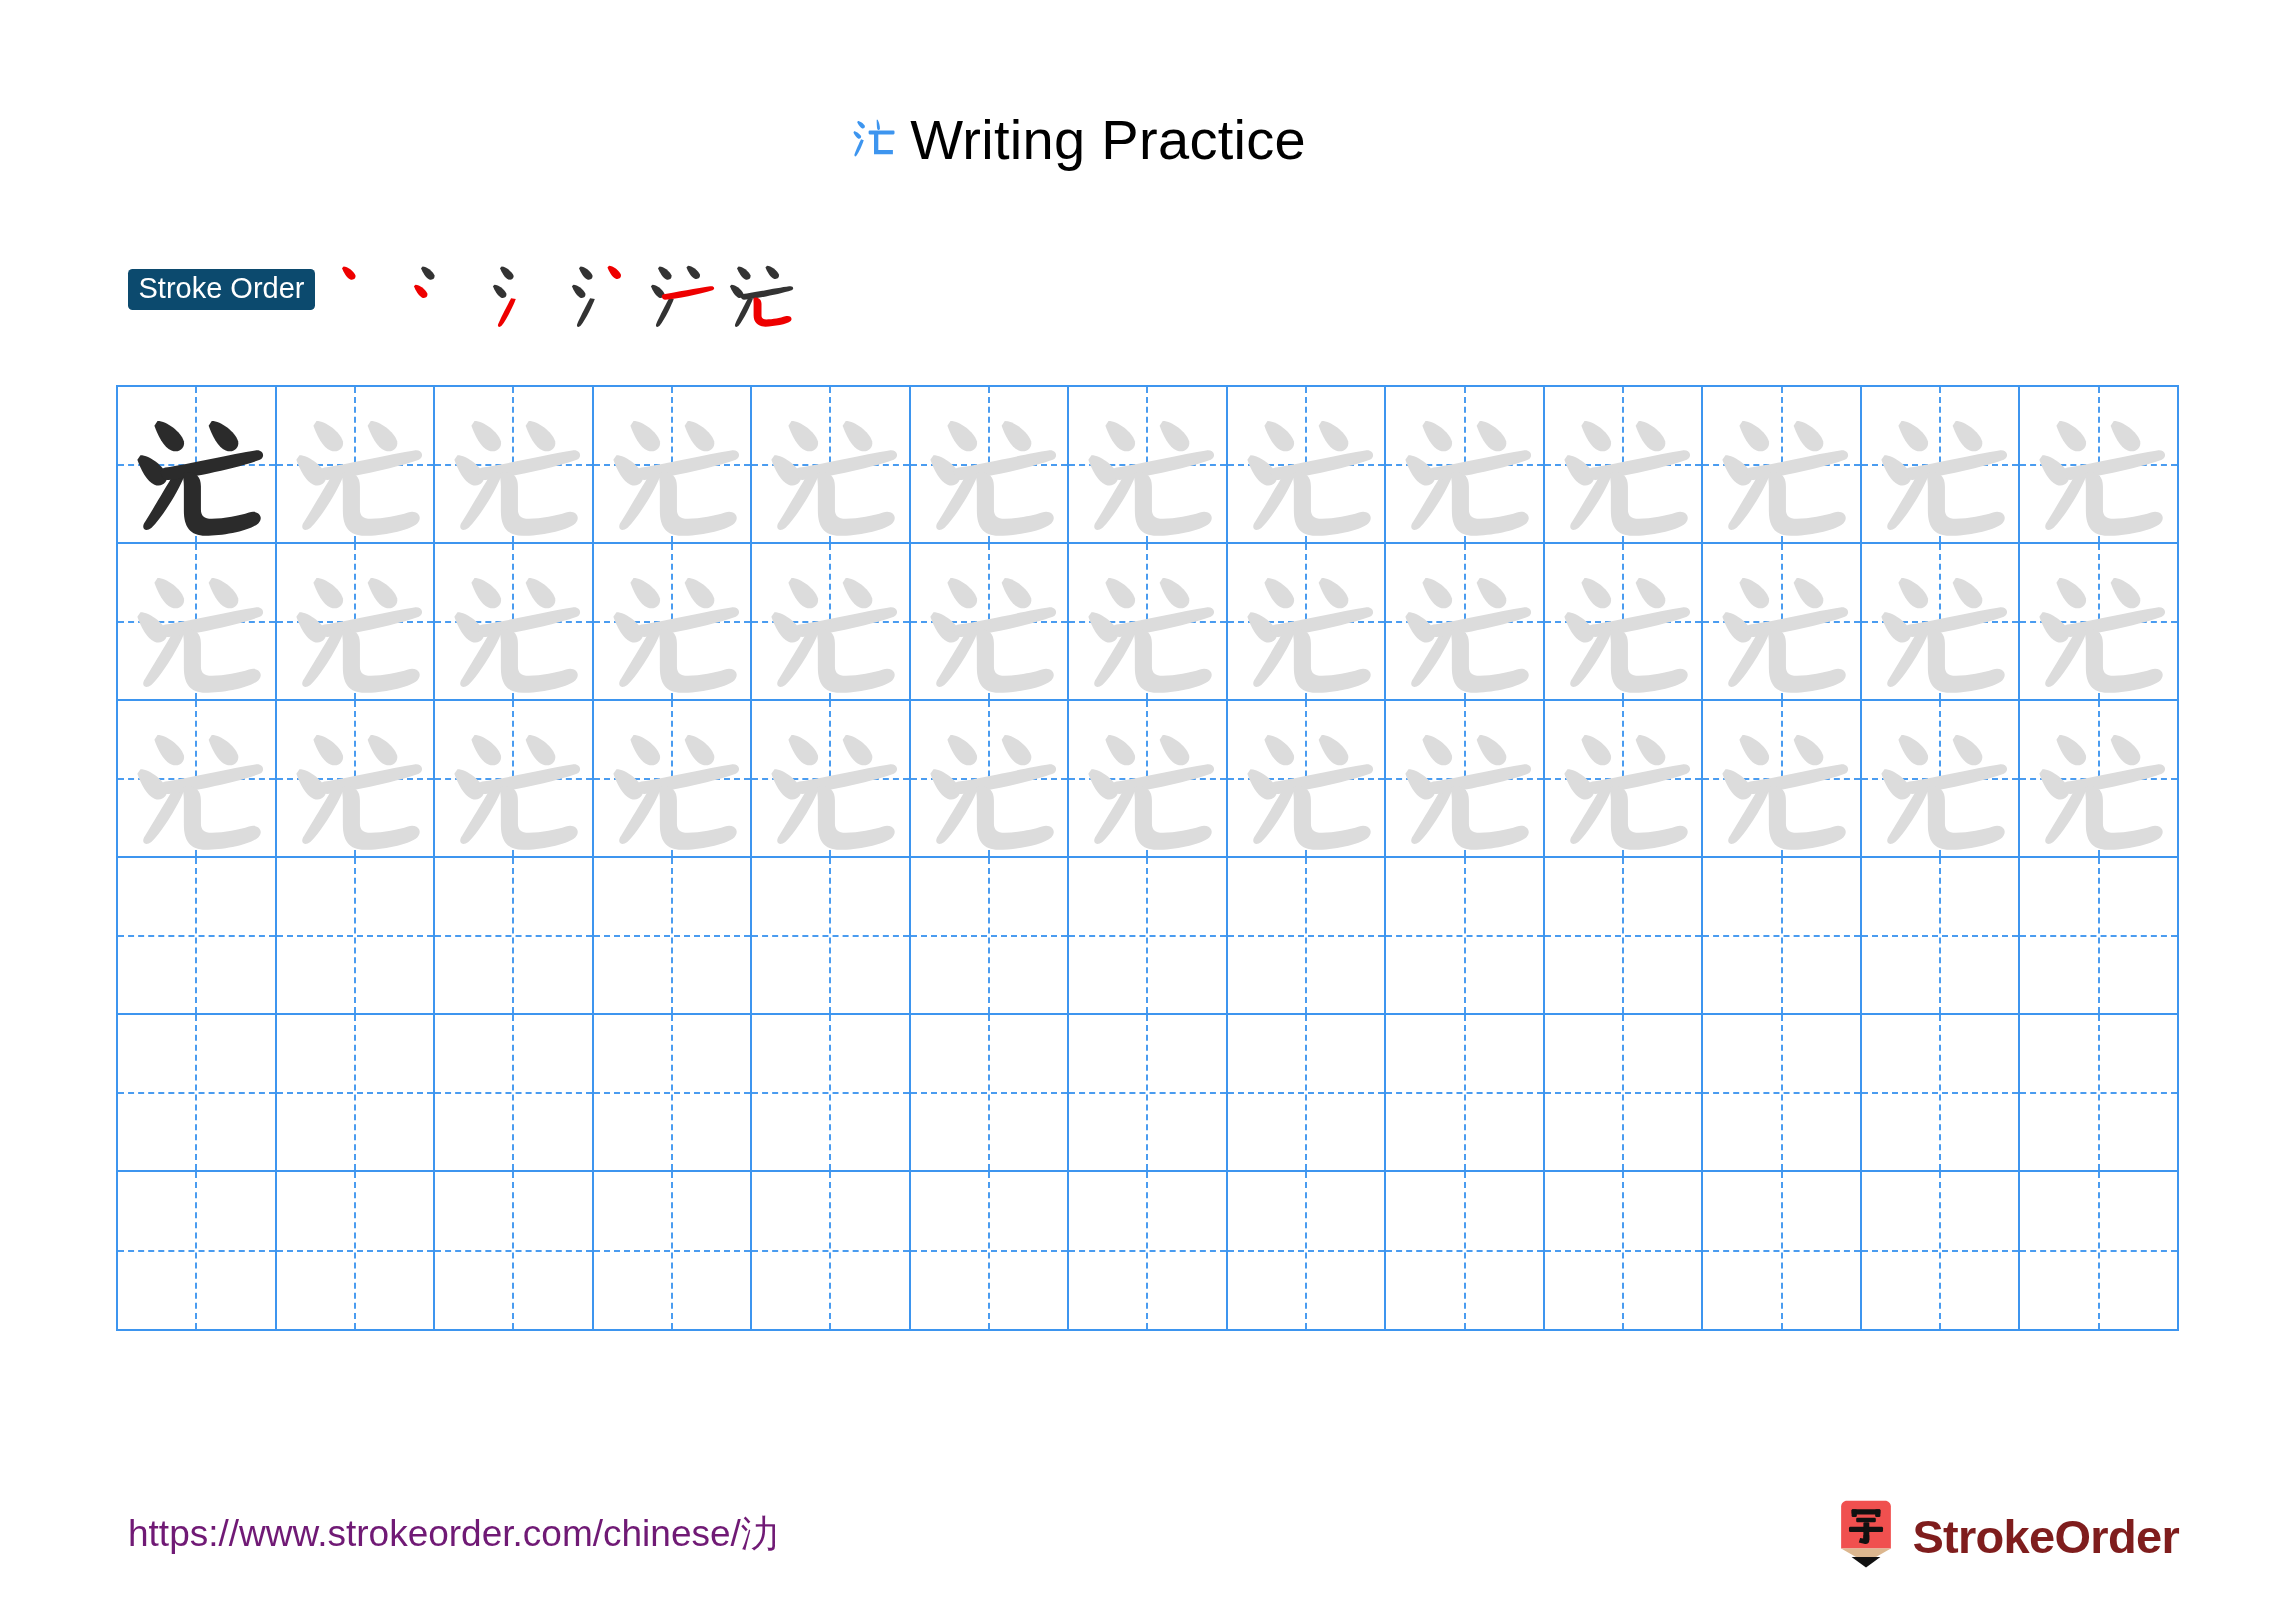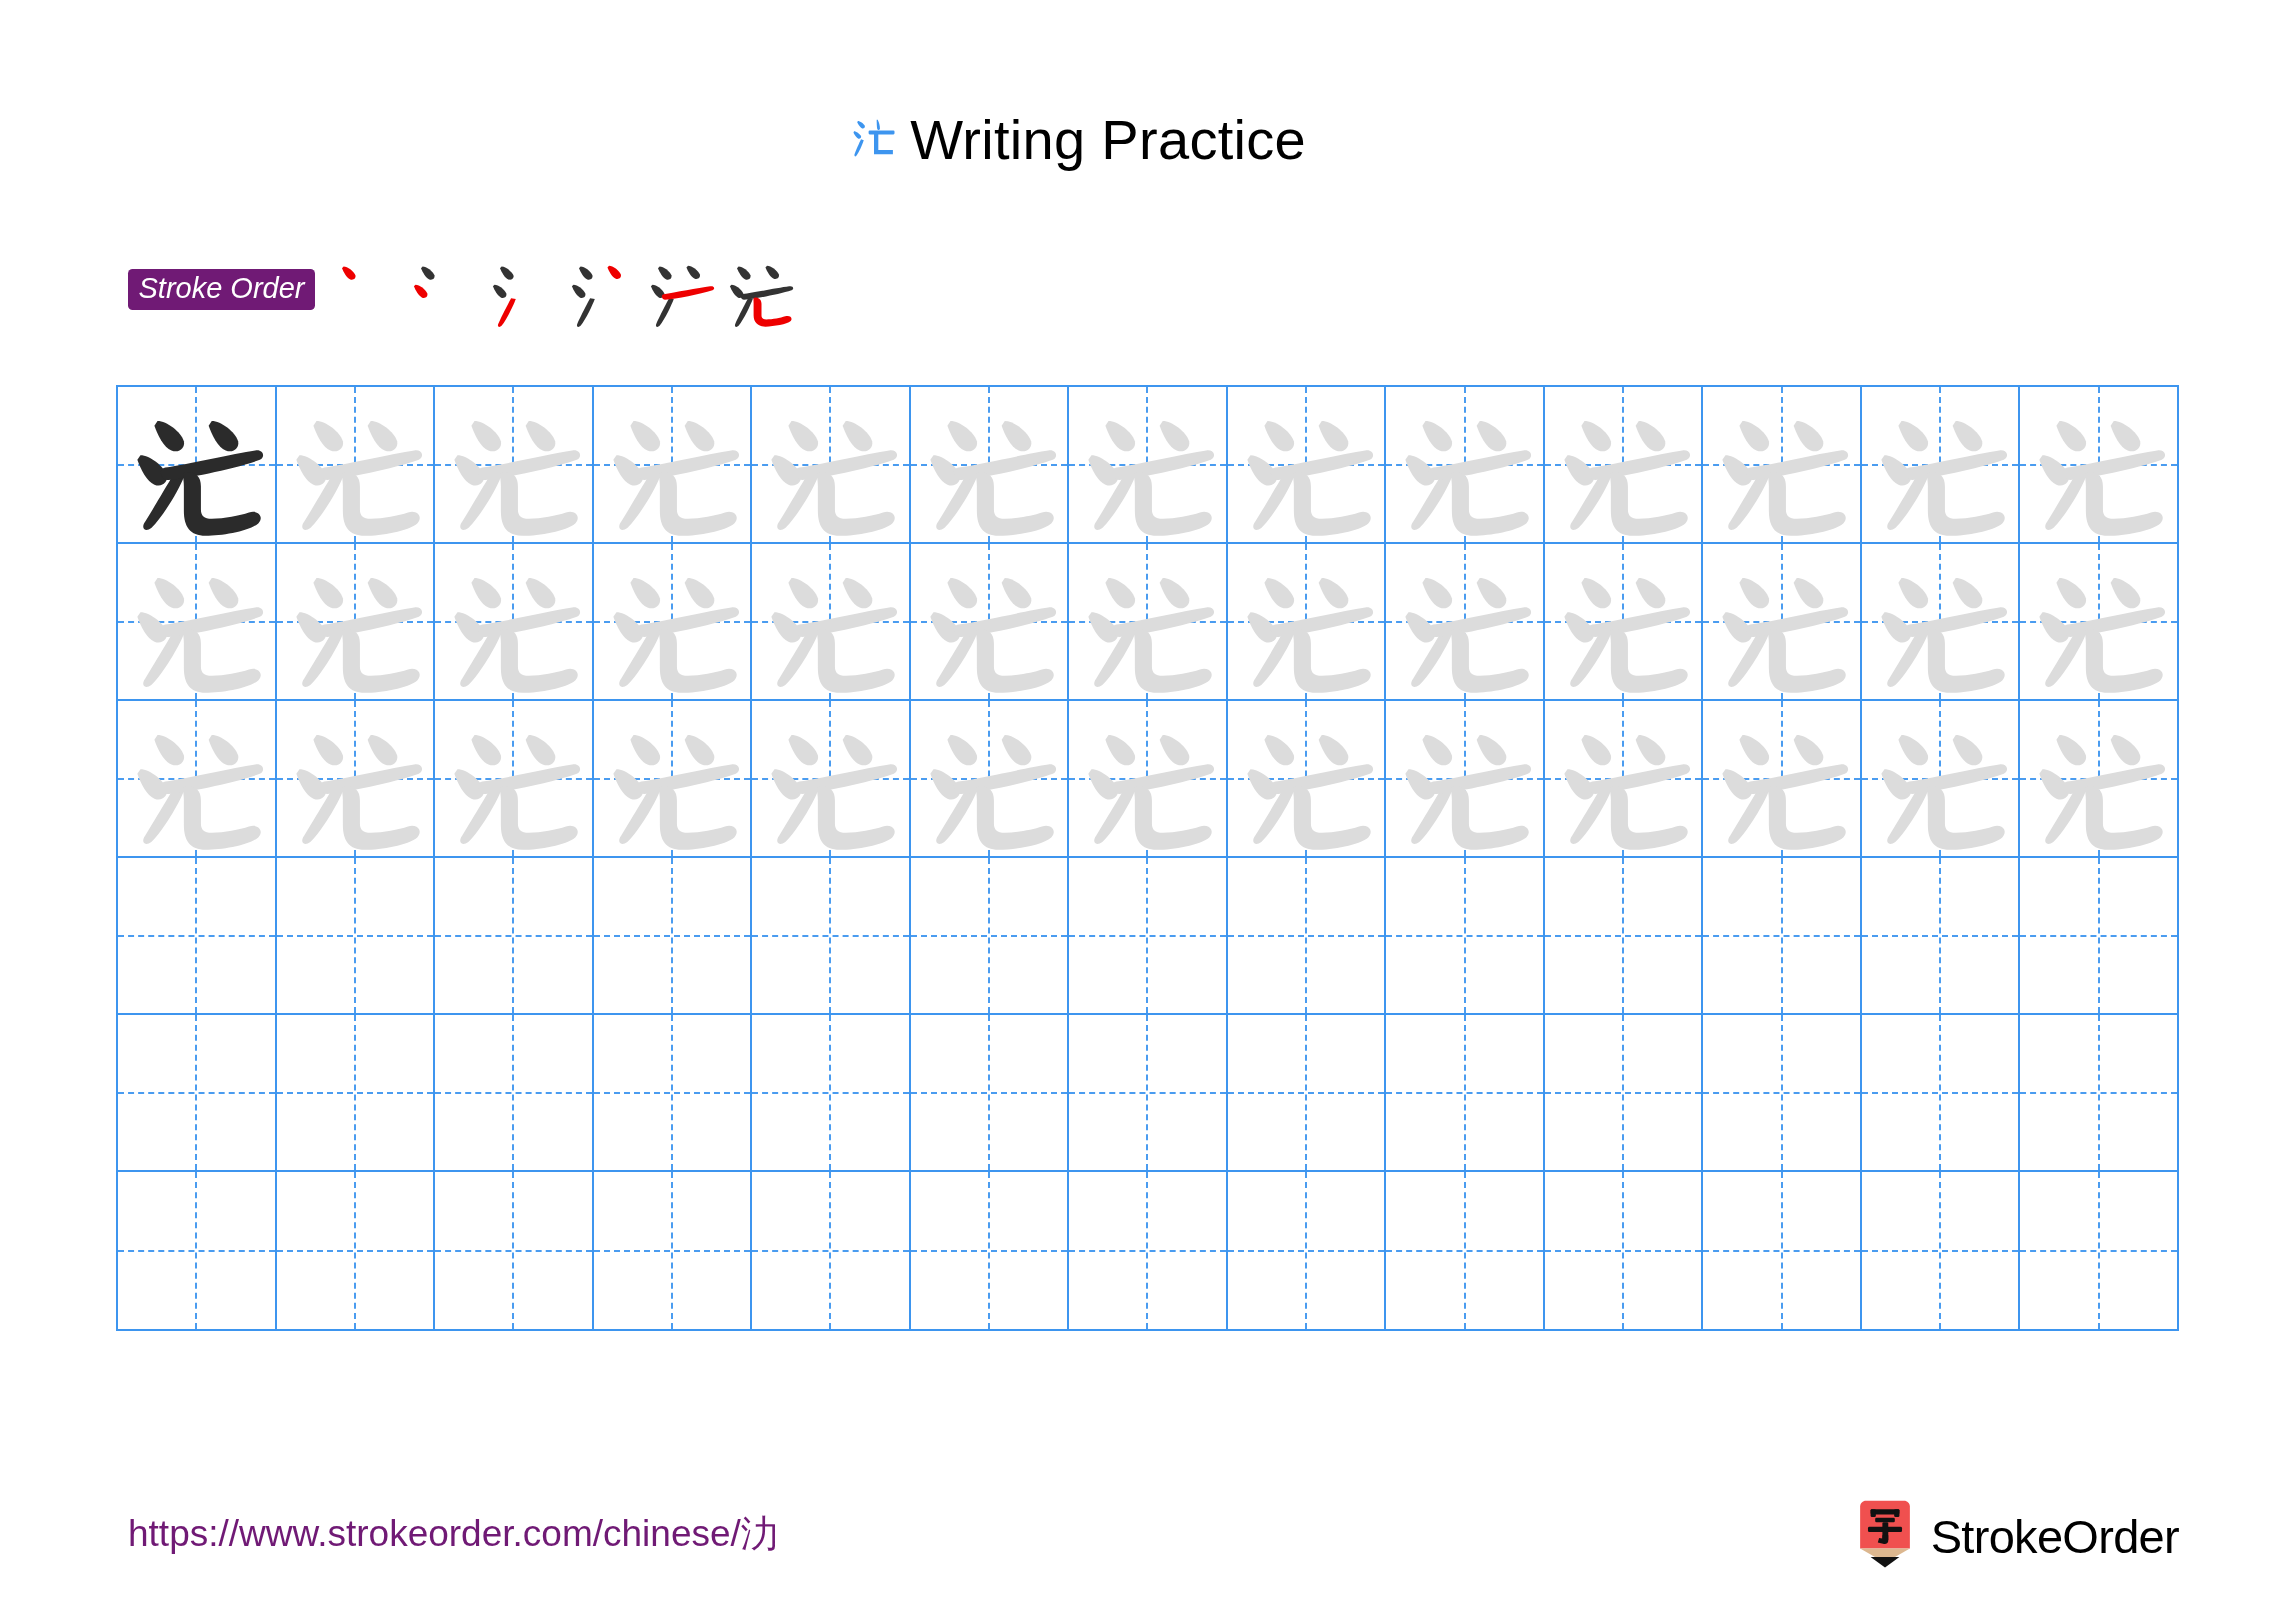--- a/index.html
+++ b/index.html
@@ -38,30 +38,29 @@
   
   .stroke-order-row {
     position: absolute;
     left: 128px;
     top: 250px;
     height: 79px;
     display: flex;
     align-items: center;
   }
   .stroke-order-badge {
-    background: #701a75;
+    background: #0c4a6e;
     color: #ffffff;
     font-size: 29px;
     font-weight: 400;
     border-radius: 4.6px;
     padding: 4.6px 10.5px 6.5px 10.5px;
     line-height: 1;
     white-space: nowrap;
     margin-right: 11.8px;
-    font-style: italic;
   }
   .stroke-steps {
     display: flex;
     align-items: flex-start;
   }
   .stroke-step {
     width: 79px;
     height: 79px;
     flex: 0 0 79px;
   }
@@ -160,22 +159,22 @@
     margin-right: 17px;
     flex: 0 0 58px;
   }
   .brand-mark svg {
     display: block;
     width: 58px;
     height: 72px;
   }
   .brand-name {
     font-size: 47px;
-    font-weight: normal;
-    color: #000000;
+    font-weight: bold;
+    color: #7f1d1d;
     letter-spacing: -0.7px;
     line-height: 1;
     white-space: nowrap;
   }
 </style>
 </head>
 <body>
 
 <div class="page-title">
   <span class="title-char">

